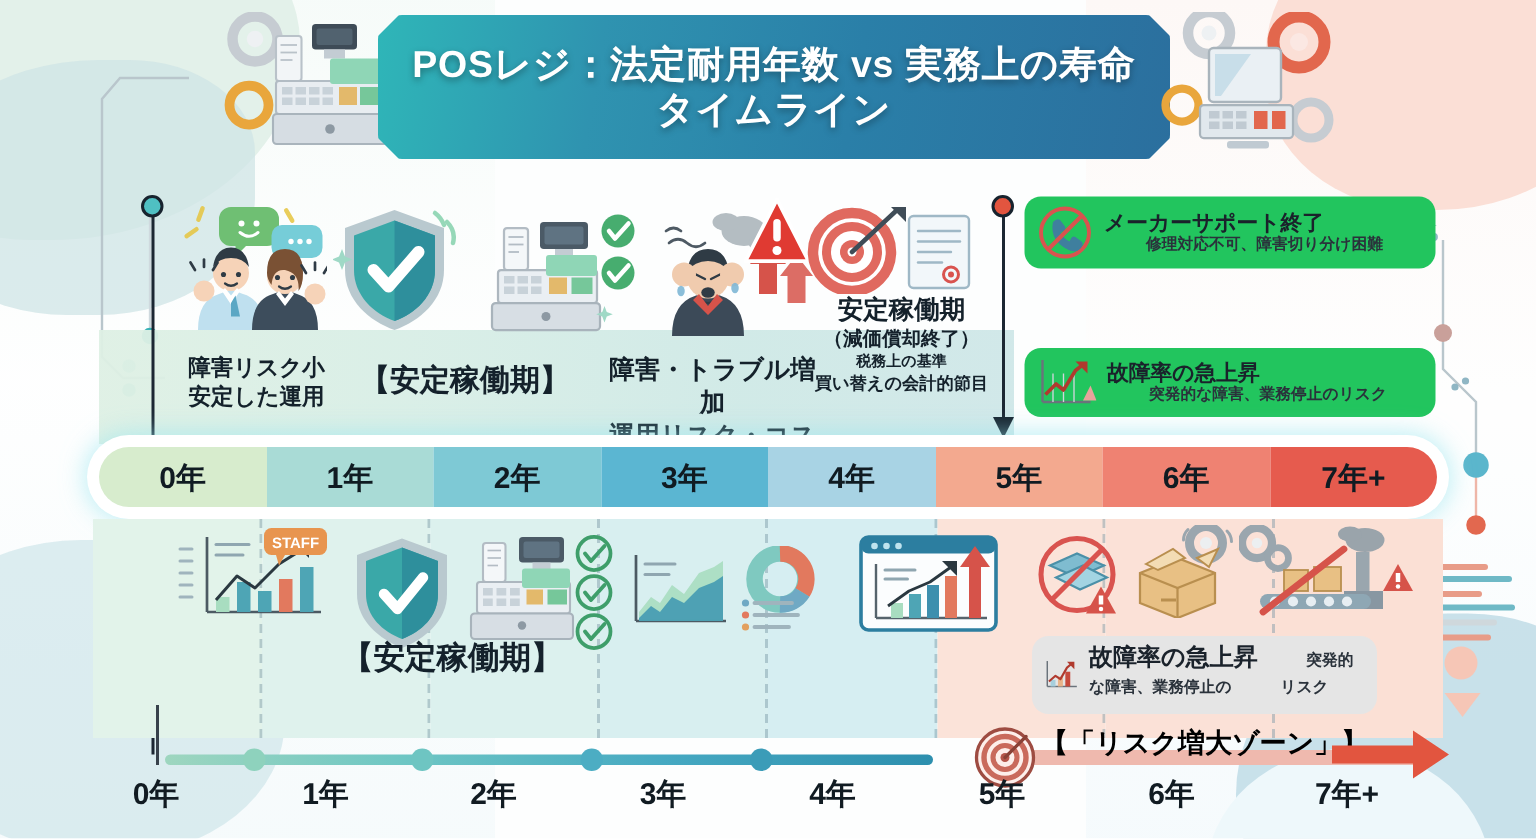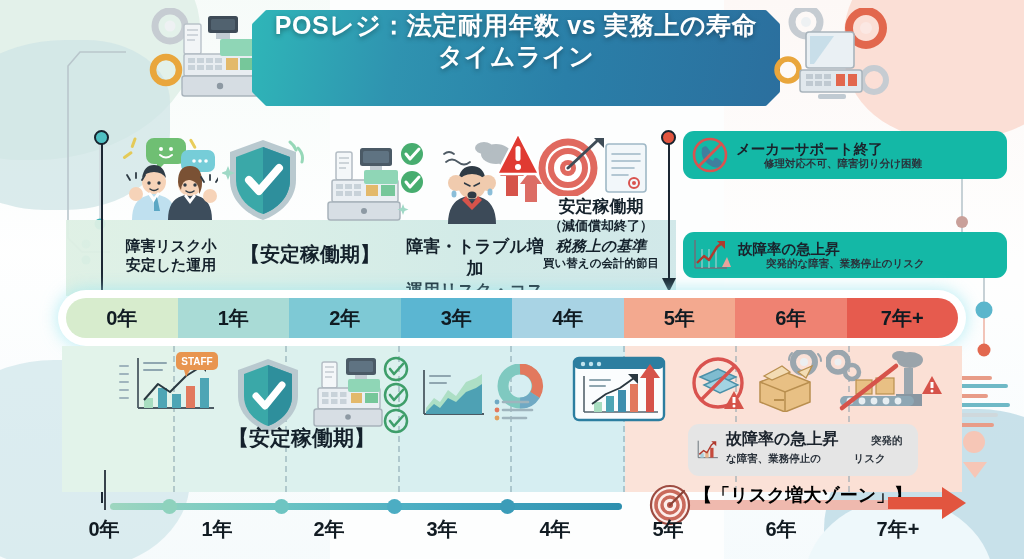--- a/index.html
+++ b/index.html
@@ -35,21 +35,21 @@
 
   
   .circuit { position: absolute; }
 
   
   #title-bar {
     position: absolute; left: 252px; top: 10px; width: 528px; height: 96px;
     background: linear-gradient(100deg,#2fb6b8 0%, #2f93b0 28%, #2a7fa8 60%, #2b6f9e 100%);
     border-radius: 16px;
     box-shadow: 0 0 0 3px rgba(120,240,245,.55), 0 0 22px 6px rgba(120,235,245,.45);
-    display: flex; justify-content: center;
+    display: flex; align-items: center; justify-content: center;
     clip-path: polygon(14px 0, calc(100% - 14px) 0, 100% 14px, 100% calc(100% - 14px),
                        calc(100% - 14px) 100%, 14px 100%, 0 calc(100% - 14px), 0 14px);
   }
   #title-text { color:#fff; text-align:center; line-height:1.22; font-weight:700;
     text-shadow: 0 2px 5px rgba(0,0,0,.35); letter-spacing:.5px; }
   .title-l1 { font-size: 25px; display:block; }
   .title-l2 { font-size: 25px; display:block; }
 
   .title-art { position:absolute; top:8px; }
   .title-art.left { left:148px; width:118px; height:92px; }
@@ -86,22 +86,22 @@
   }
   .lb-cell { flex:1; position:relative; }
   .lb-sep { position:absolute; right:0; top:0; width:0; height:100%;
             border-right:2px dashed rgba(120,150,165,.45); }
 
   .lower-illus { position:absolute; }
   .lower-label { position:absolute; font-weight:700; color:#14212b; }
 
   
   .risk-card {
-    position:absolute; left:683px; width:324px;
-    background:#14b8a6; border-radius:11px;
+    position:absolute; left:683px; width:274px;
+    background:#22c55e; border-radius:11px;
     display:flex; align-items:center; gap:7px; padding:5px 8px;
   }
   .risk-card .rc-texts { display:flex; flex-direction:column; }
   .rc-title { font-size:14.5px; font-weight:700; color:#1a222b; line-height:1.12; }
   .rc-sub   { font-size:10.5px; font-weight:700; color:#2a323b; line-height:1.2;margin-left:28px; }
 
   .risk-card-lower {
     position:absolute; left:688px; top:424px; width:230px;
     background:#e5e5e5; border-radius:11px;
     display:flex; align-items:flex-start; gap:6px; padding:6px 8px;
@@ -372,21 +372,21 @@
 
   <svg class="upper-illus" style="left:496px; top:130px; width:44px; height:50px;" viewBox="0 0 44 50">
     <path d="M22 3 L43 44 H1 Z" fill="#e03a32" stroke="#fff" stroke-width="2.5" stroke-linejoin="round"></path>
     <rect x="19.5" y="16" width="5" height="15" rx="2.5" fill="#fff"></rect>
     <circle cx="22" cy="37" r="3" fill="#fff"></circle>
   </svg>
 
   <div class="upper-label" style="left:528px; top:196px; width:146px;">
     <div style="font-size:17px;">安定稼働期</div>
     <div style="font-size:13px;">（減価償却終了）</div>
-    <div style="font-size:15px; margin-top:2px;font-style:italic;">税務上の基準</div>
+    <div style="font-size:10px; margin-top:2px;">税務上の基準</div>
     <div style="font-size:11.5px;font-family:Liberation Serif, serif;">買い替えの会計的節目</div>
   </div>
 
   <svg class="upper-illus" style="left:534px; top:138px; width:120px; height:58px;" viewBox="0 0 120 58">
     <circle cx="34" cy="30" r="26" fill="#fff" stroke="#d9534f" stroke-width="2"></circle>
     <circle cx="34" cy="30" r="26" fill="none" stroke="#e0695f" stroke-width="7"></circle>
     <circle cx="34" cy="30" r="17" fill="none" stroke="#e0695f" stroke-width="6"></circle>
     <circle cx="34" cy="30" r="8" fill="#e0695f"></circle>
     <circle cx="34" cy="30" r="3" fill="#fff"></circle>
     <line x1="34" y1="30" x2="64" y2="2" stroke="#3f4c57" stroke-width="3" stroke-linecap="round"></line>

